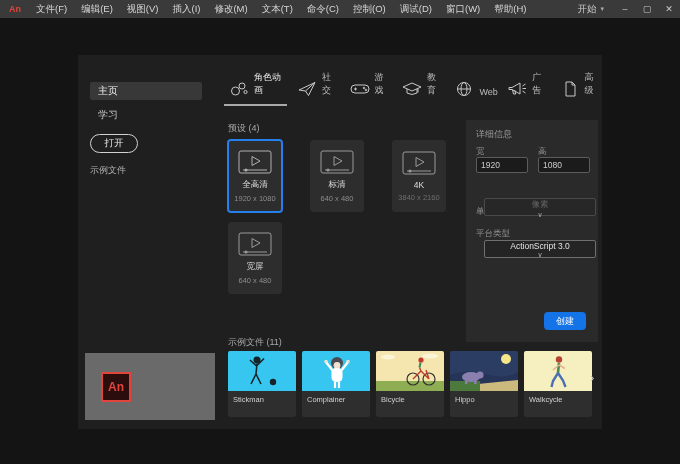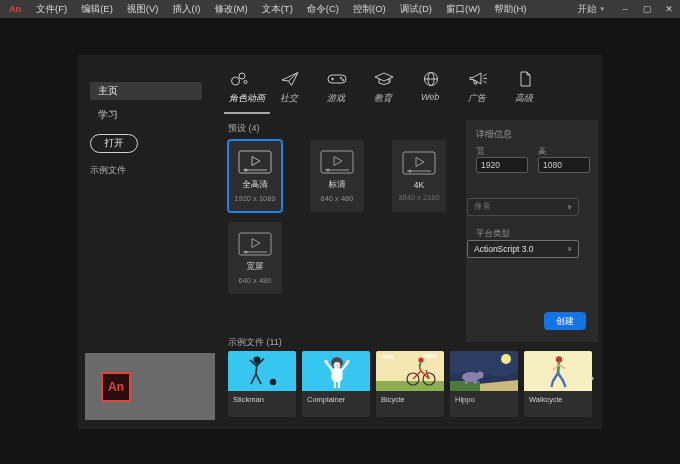--- a/index.html
+++ b/index.html
@@ -29,44 +29,44 @@
   .side-item{position:absolute;left:12px;width:112px;height:18px;line-height:18px;
              padding-left:8px;font-size:10px;color:#c4c4c4;border-radius:2px;box-sizing:border-box;}
   .side-item.sel{background:#383838;color:#ededed;}
   .open-btn{position:absolute;left:12px;top:79px;width:48px;height:19px;border:1px solid #d2d2d2;
             border-radius:10px;color:#e8e8e8;font-size:9.5px;display:flex;align-items:center;
             justify-content:center;background:transparent;}
   .side-foot{position:absolute;left:12px;top:109px;font-size:9px;color:#b2b2b2;}
 
   
   .tabs{position:absolute;left:146px;top:12px;display:flex;gap:5px;}
-  .tab{display:flex;flex-direction:column;align-items:flex-start;gap:5px;padding:4px 5px 7px;
-       font-size:9px;color:#bdbdbd;min-width:32px;border-bottom:2px solid transparent;font-style:italic;}
+  .tab{display:flex;align-items:flex-end;gap:5px;padding:4px 5px 7px;
+       font-size:9px;color:#bdbdbd;min-width:32px;border-bottom:2px solid transparent;}
   .tab.sel{color:#efefef;border-bottom:2px solid #a9a9a9;}
   .tab svg{display:block;}
 
   
   .sec-head{position:absolute;font-size:9px;color:#a8a8a8;}
   .preset{position:absolute;width:54px;height:72px;background:var(--card);border:1px solid var(--card);
           border-radius:3px;display:flex;flex-direction:column;align-items:center;justify-content:center;
           gap:3px;box-sizing:border-box;}
   .preset.sel{border:1px solid var(--select-border);box-shadow:0 0 0 1px var(--select-border);}
   .preset .plabel{font-size:8.5px;color:#dcdcdc;}
   .preset .pdims{font-size:7.5px;color:#8d8d8d;}
 
   
   .details{position:absolute;left:388px;top:65px;width:132px;height:222px;background:var(--details);}
   .d-head{position:absolute;left:10px;top:8px;font-size:9px;color:#9c9c9c;}
   .d-label{position:absolute;font-size:8.5px;color:#8f8f8f;}
   .d-input{position:absolute;width:52px;height:16px;background:#1b1b1b;border:1px solid #5c5c5c;
            color:#cccccc;font-size:8.5px;padding:0 4px;box-sizing:border-box;border-radius:2px;
            font-family:inherit;}
-  .d-select{position:absolute;left:1px;width:112px;height:18px;border:1px solid #4a4a4a;border-radius:2px;
+  .d-select{position:absolute;left:18px;width:112px;height:18px;border:1px solid #4a4a4a;border-radius:2px;
             display:flex;align-items:center;justify-content:space-between;padding:0 6px;box-sizing:border-box;
-            font-size:8.5px;}
+            font-size:8.5px;flex-direction:column;}
   .d-select.disabled{color:#646464;background:#272727;}
   .d-select.active{color:#e2e2e2;background:#242424;border-color:#6f6f6f;}
   .d-select .caret{font-size:7px;}
   .create-btn{position:absolute;right:12px;bottom:12px;height:18px;padding:0 12px;background:var(--accent);
               border:none;border-radius:4px;color:#fff;font-size:9px;display:flex;align-items:center;}
 
   
   .sample{position:absolute;width:68px;height:66px;background:#2e2e2e;border-radius:2px;overflow:hidden;}
   .sample svg{display:block;}
   .sample .sname{font-size:7.5px;color:#cfcfcf;padding:4px 5px;}

